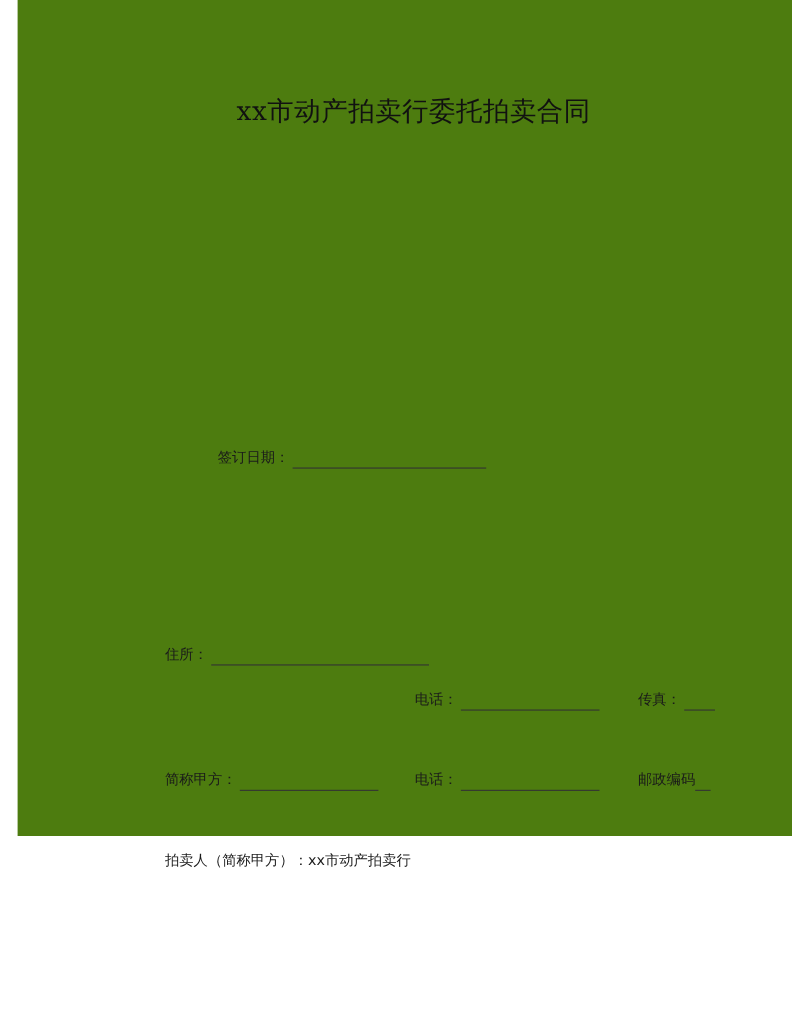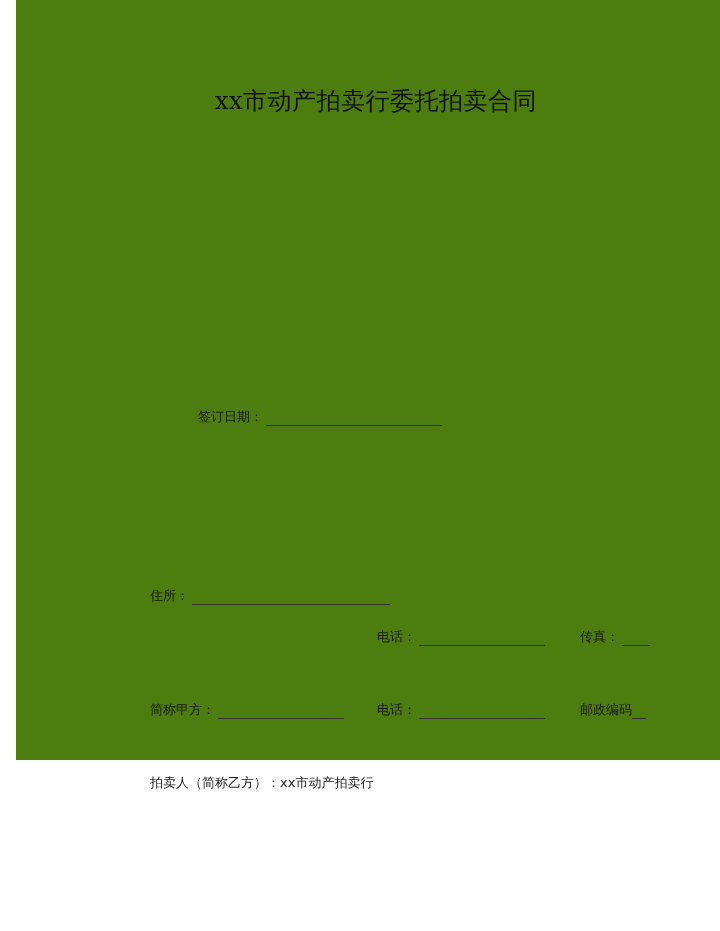--- a/index.html
+++ b/index.html
@@ -91,16 +91,16 @@
     </span>
     <span class="seg" style="left:227px;">
       <span class="label">电话：</span><span class="blank" style="width:126px;"></span>
     </span>
     <span class="seg" style="left:410px;padding-left:20px;">
       <span class="label">邮政编码</span><span class="blank" style="width:14px; margin-left:0;"></span>
     </span>
   </div>
 
   <div class="field-row" style="top:774px;">
-    <span class="label">拍卖人（简称乙方）：</span><span class="label">xx市动产拍卖行</span>
+    <span class="label">拍卖人（简称甲方）：</span><span class="label">xx市动产拍卖行</span>
   </div>
 
 </div>
 
 </body></html>

